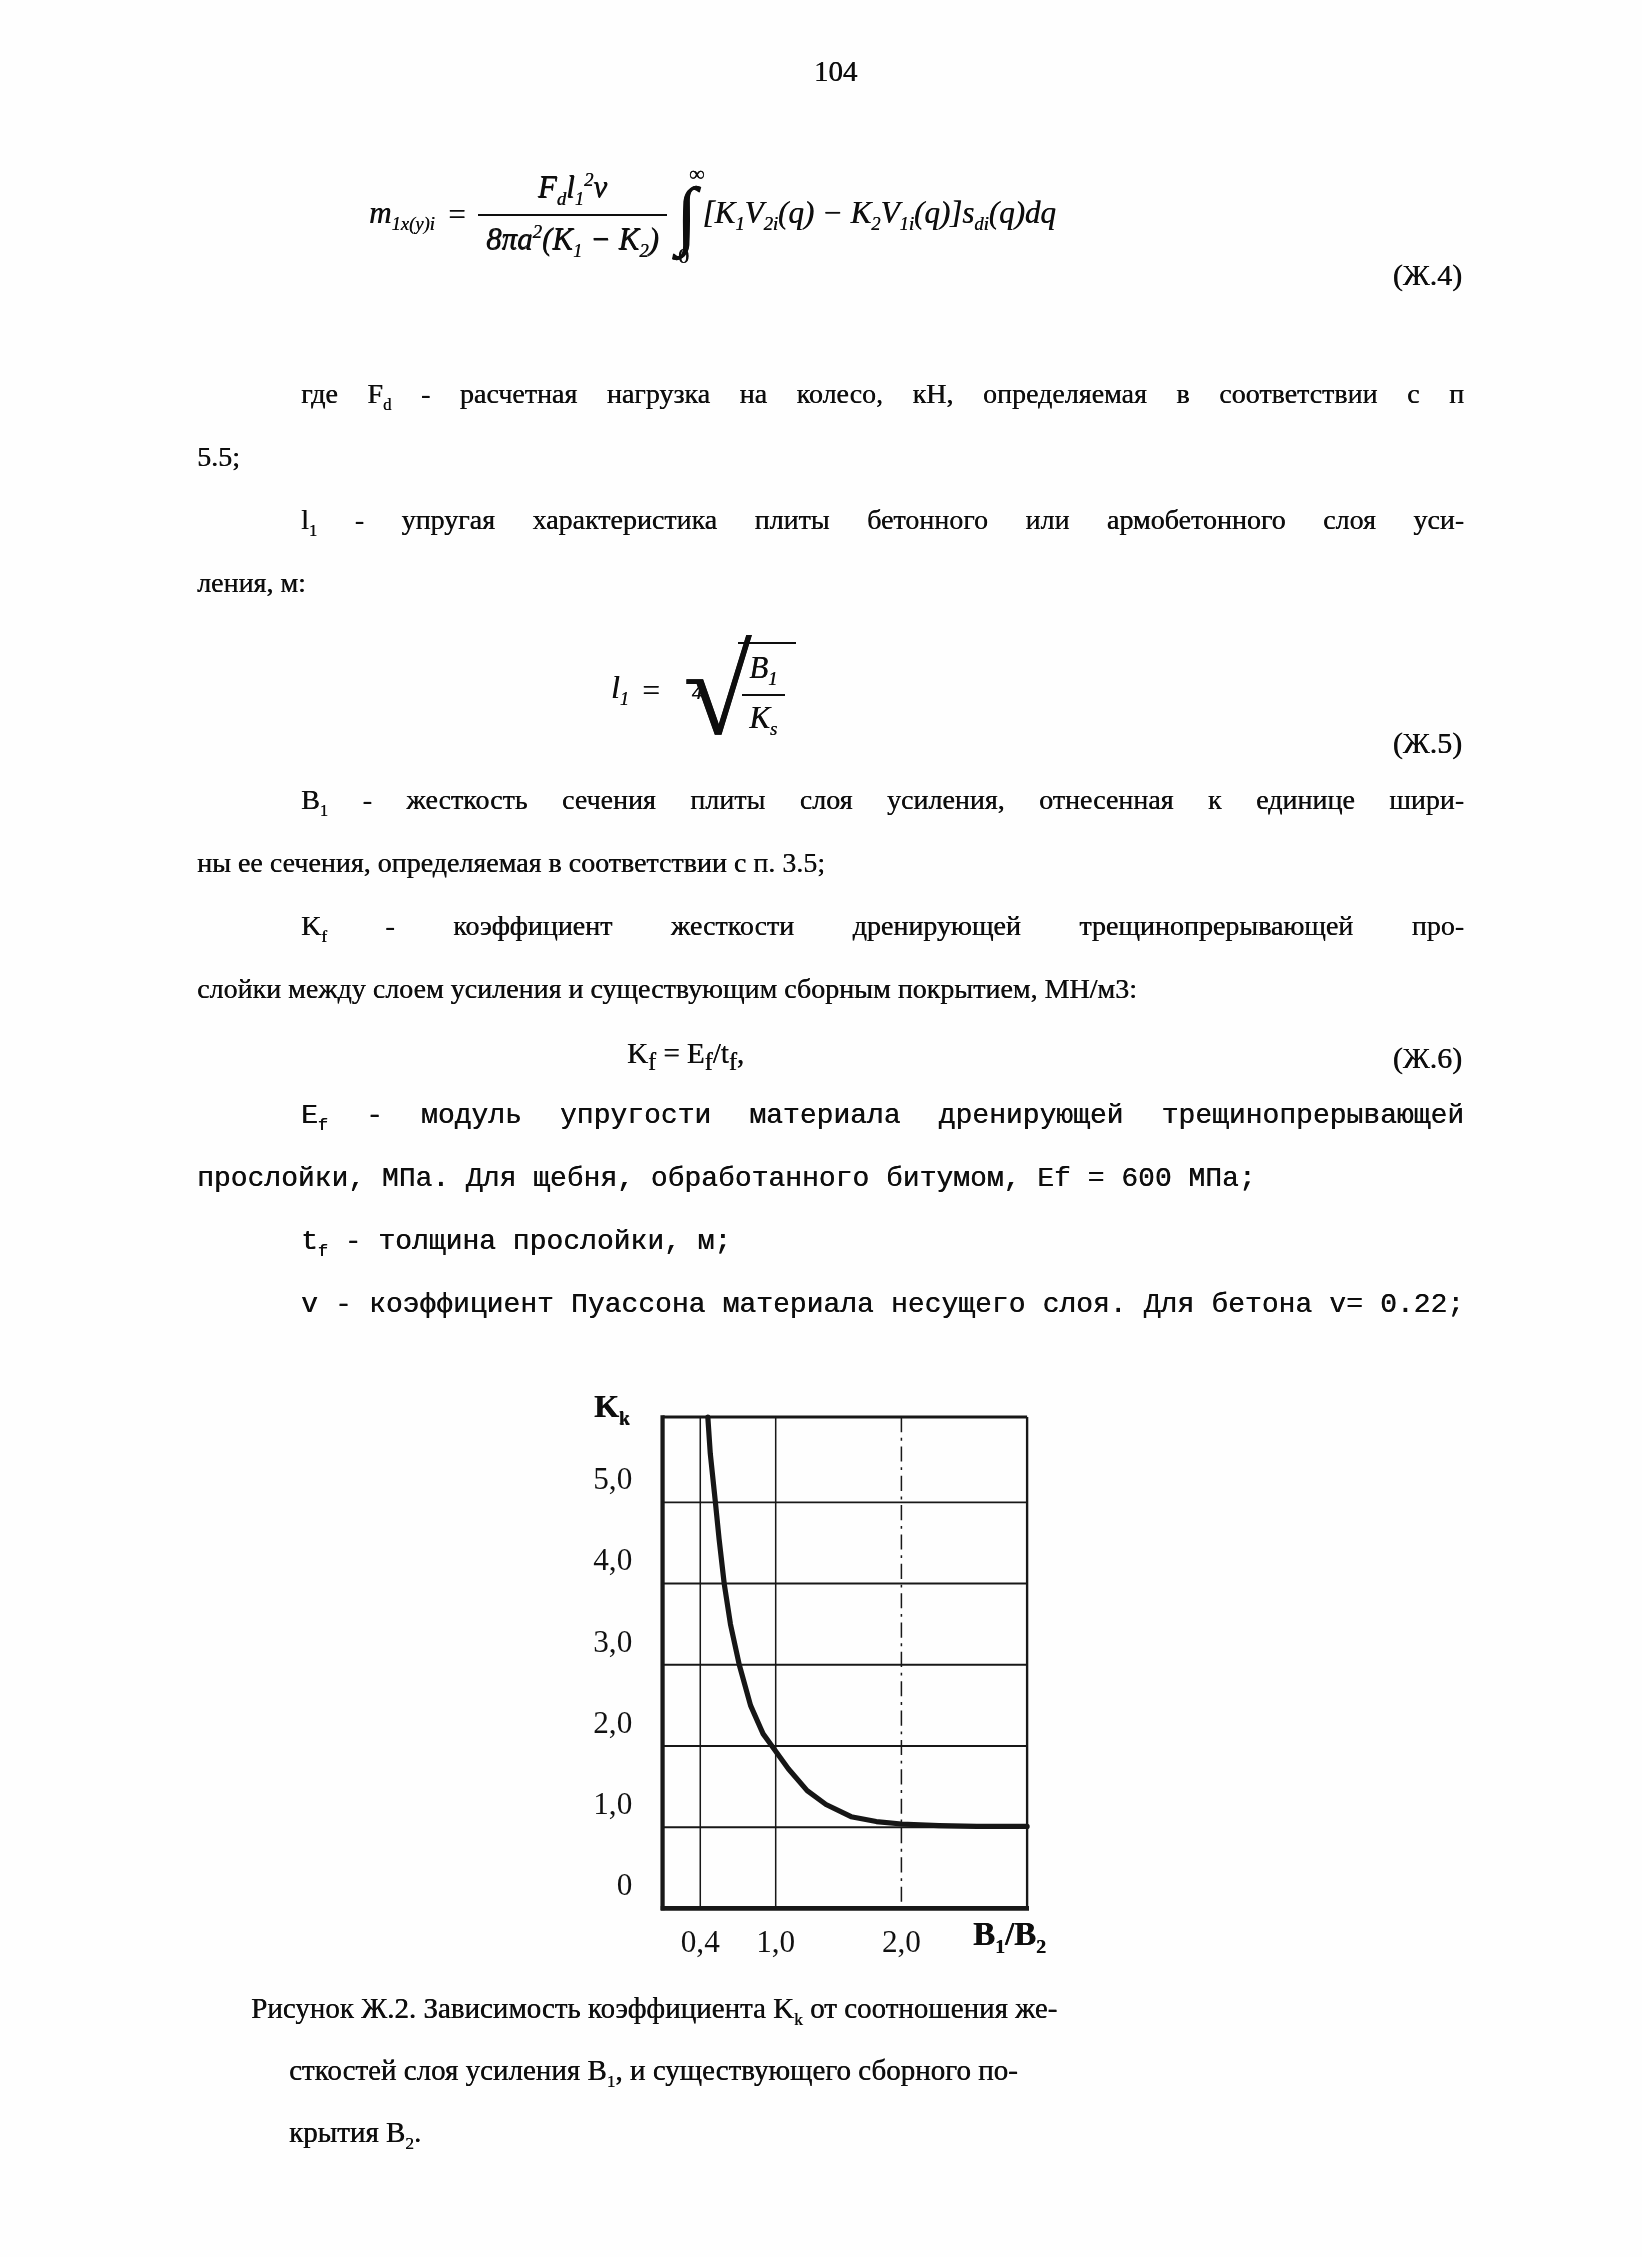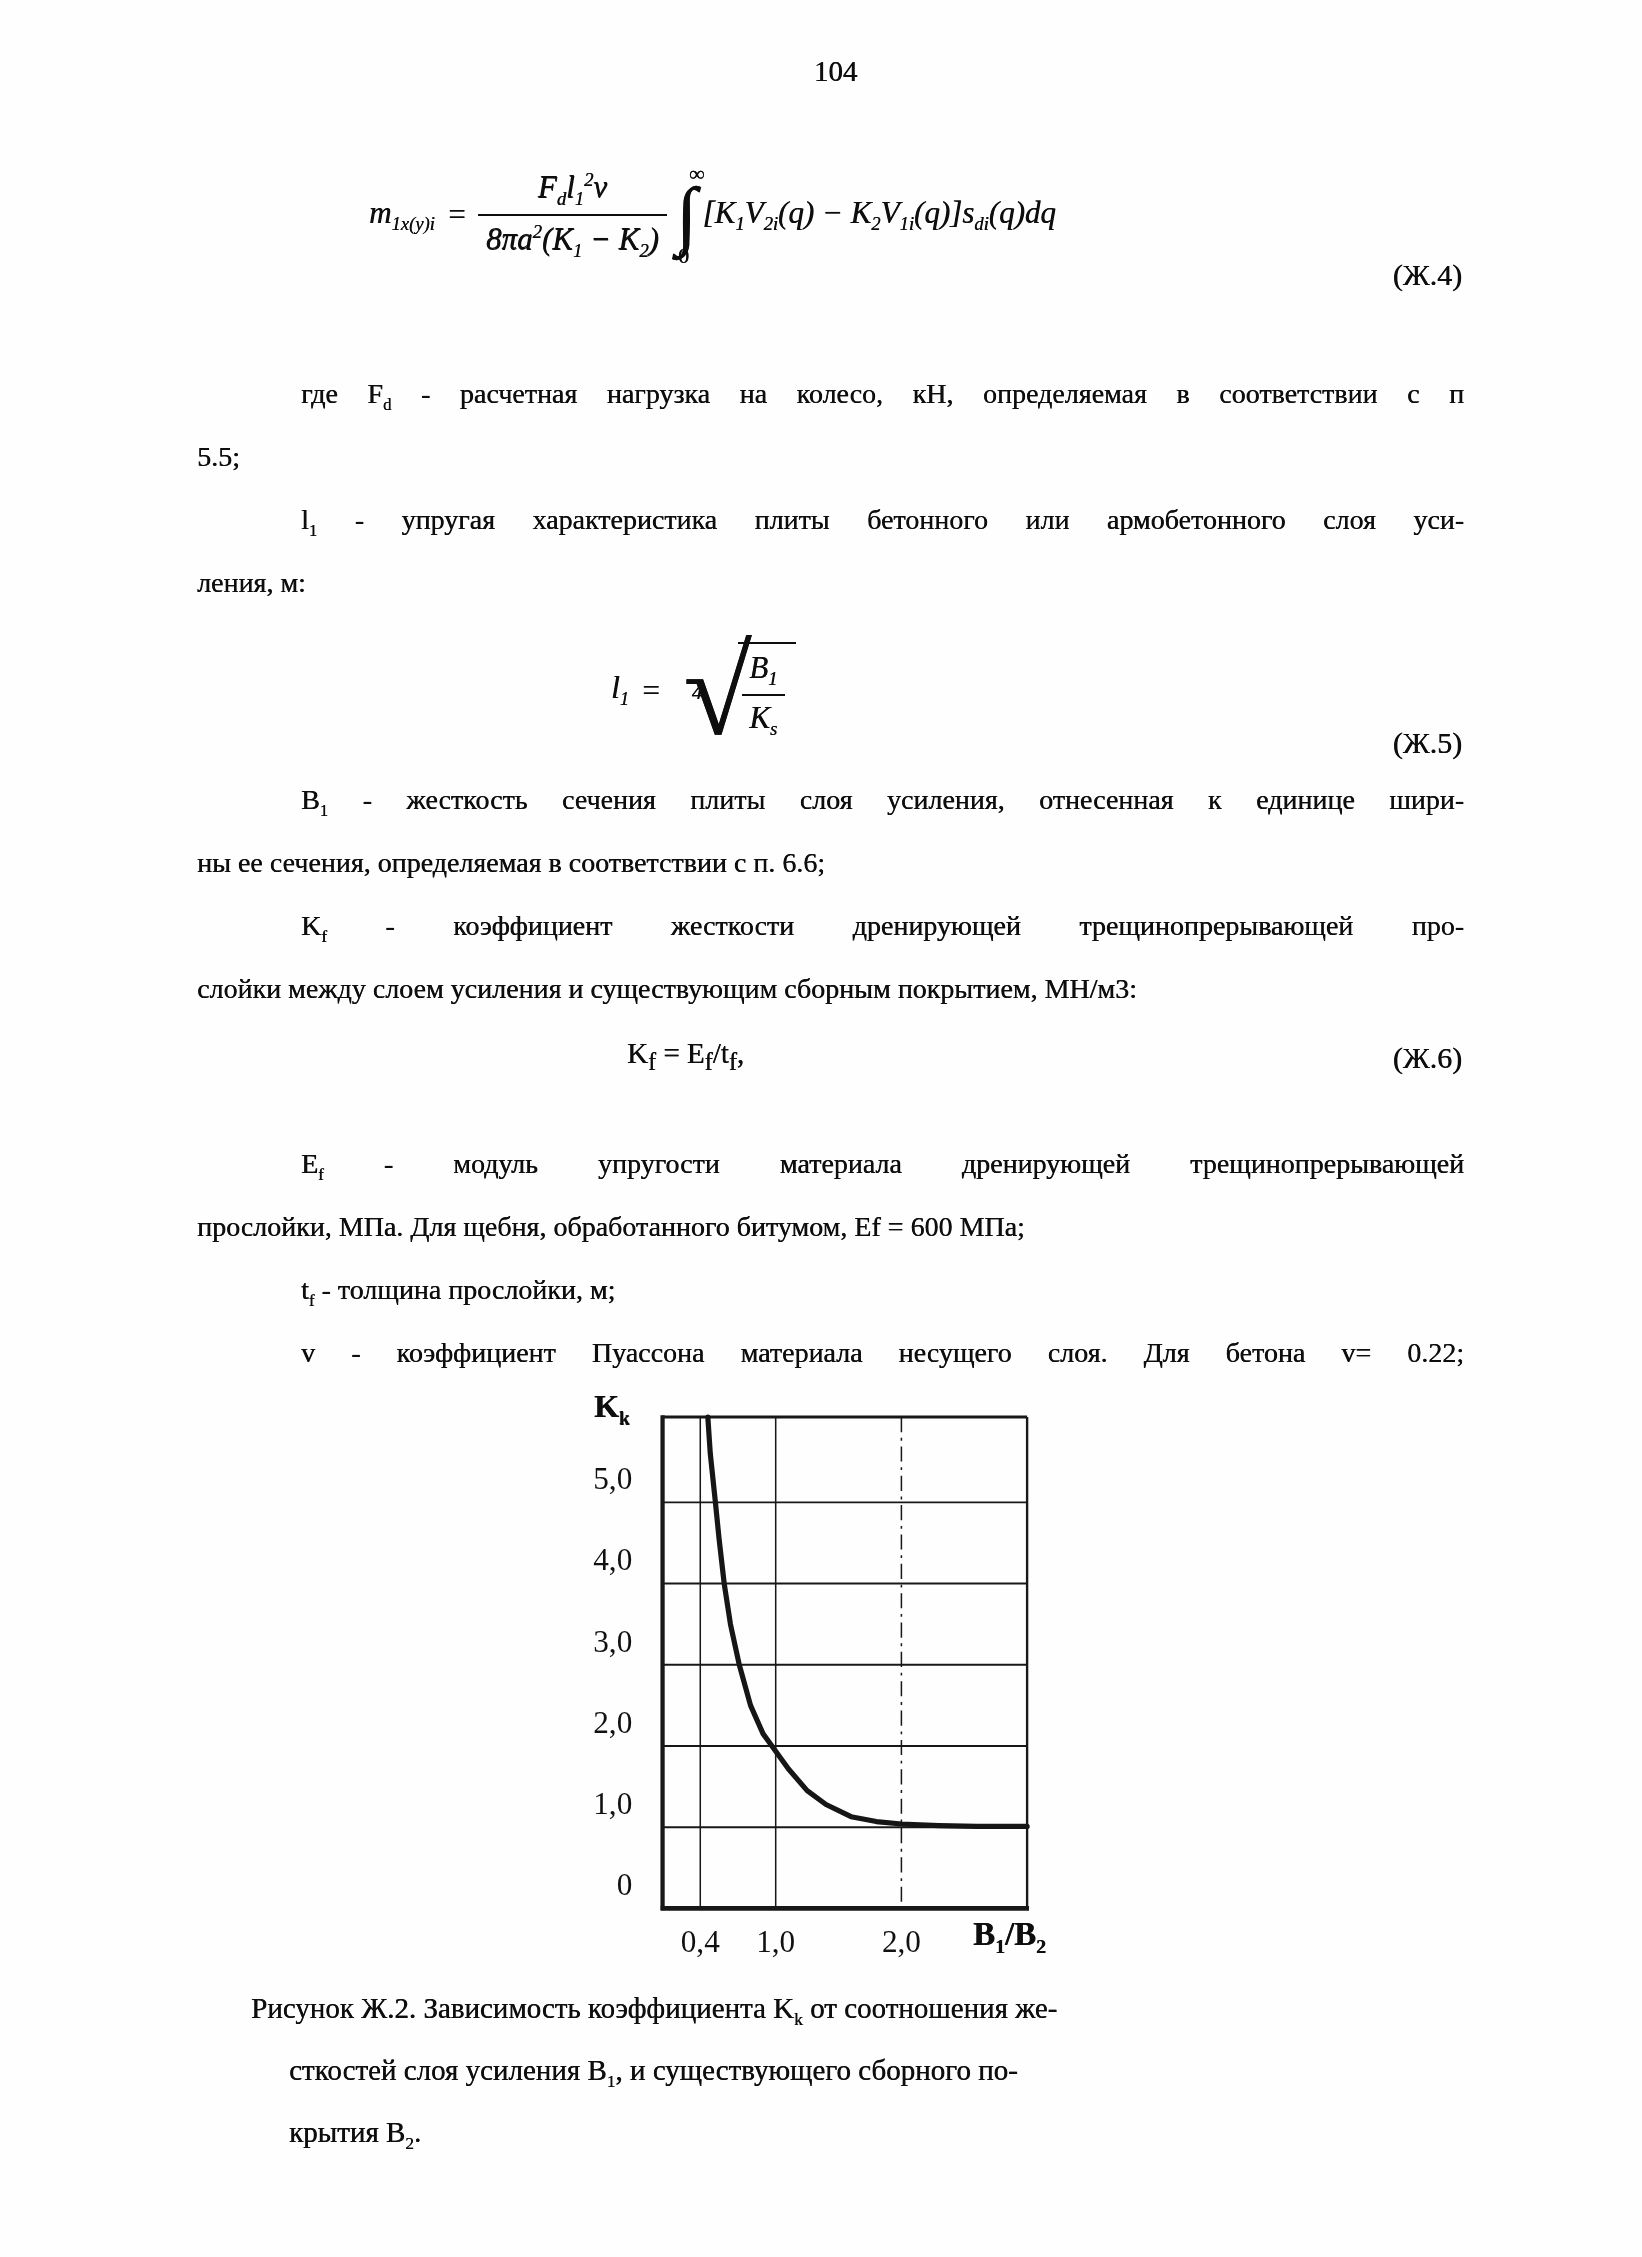--- a/index.html
+++ b/index.html
@@ -46,21 +46,21 @@
   .root{display:inline-flex;align-items:center;}
   .root-idx{font-size:21px;font-style:italic;transform:translate(19px,1.9px);}
   .root-sign{font-size:125px;line-height:1;font-weight:400;margin-right:-14px;transform:translateY(1.9px);}
   .root-frac{border-top:2.8px solid currentColor;padding:6.6px 11.4px 0 3.8px;}
   .root-frac .frac-bar{margin:3.8px 0;}
 
   
   .text-block{position:absolute;left:185px;width:1279px;}
   .tb-a{top:362px;}
   .tb-b{top:768px;}
-  .tb-c{top:1132px;}
+  .tb-c{top:1084px;font-family:Liberation Mono, monospace;}
   .tline{
     height:63px;line-height:63px;
     font-size:28px;white-space:nowrap;
     text-align:left;
     margin-left:12px;
   }
   .tline.ind{padding-left:104px;}
   .tline.fill{white-space:normal;text-align:justify;text-align-last:justify;}
 
   
@@ -120,21 +120,21 @@
           <span class="frac-bar"></span>
           <span class="math frac-den ink">K<sub>s</sub></span>
         </span>
       </span>
     </div>
     <div class="eq-label ink">(Ж.5)</div>
   </div>
 
   <div class="text-block tb-b">
     <div class="tline ind fill ink">B<sub>1</sub> - жесткость сечения плиты слоя усиления, отнесенная к единице шири-</div>
-    <div class="tline ink">ны ее сечения, определяемая в соответствии с п. 6.6;</div>
+    <div class="tline ink">ны ее сечения, определяемая в соответствии с п. 3.5;</div>
     <div class="tline ind fill ink">K<sub>f</sub> - коэффициент жесткости дренирующей трещинопрерывающей про-</div>
     <div class="tline ink">слойки между слоем усиления и существующим сборным покрытием, МН/м3:</div>
   </div>
 
   <div class="formula-block f3">
     <span class="f3-body ink" style="font-size:29px;margin-left:12px;">K<sub>f</sub> = E<sub>f</sub>/t<sub>f</sub>,</span>
     <div class="eq-label ink">(Ж.6)</div>
   </div>
 
   <div class="text-block tb-c">

